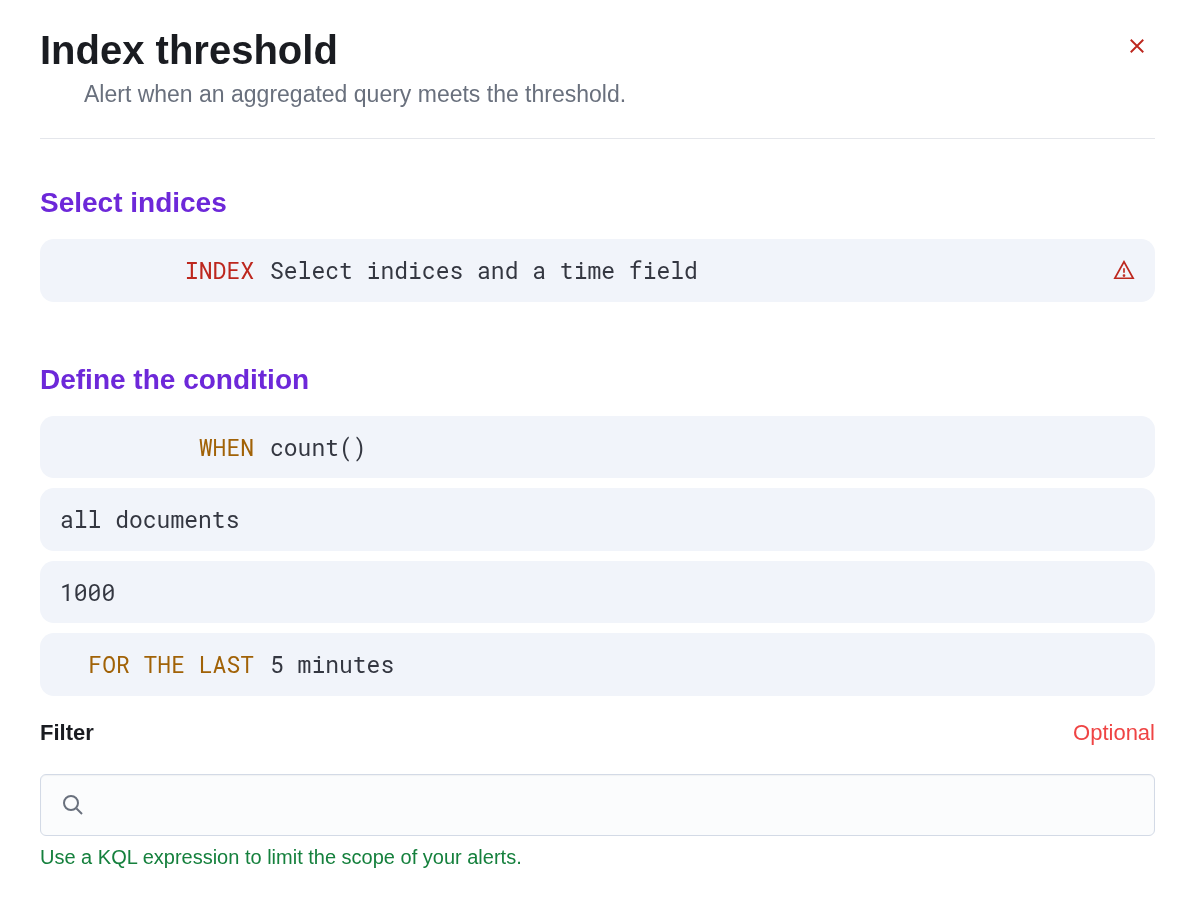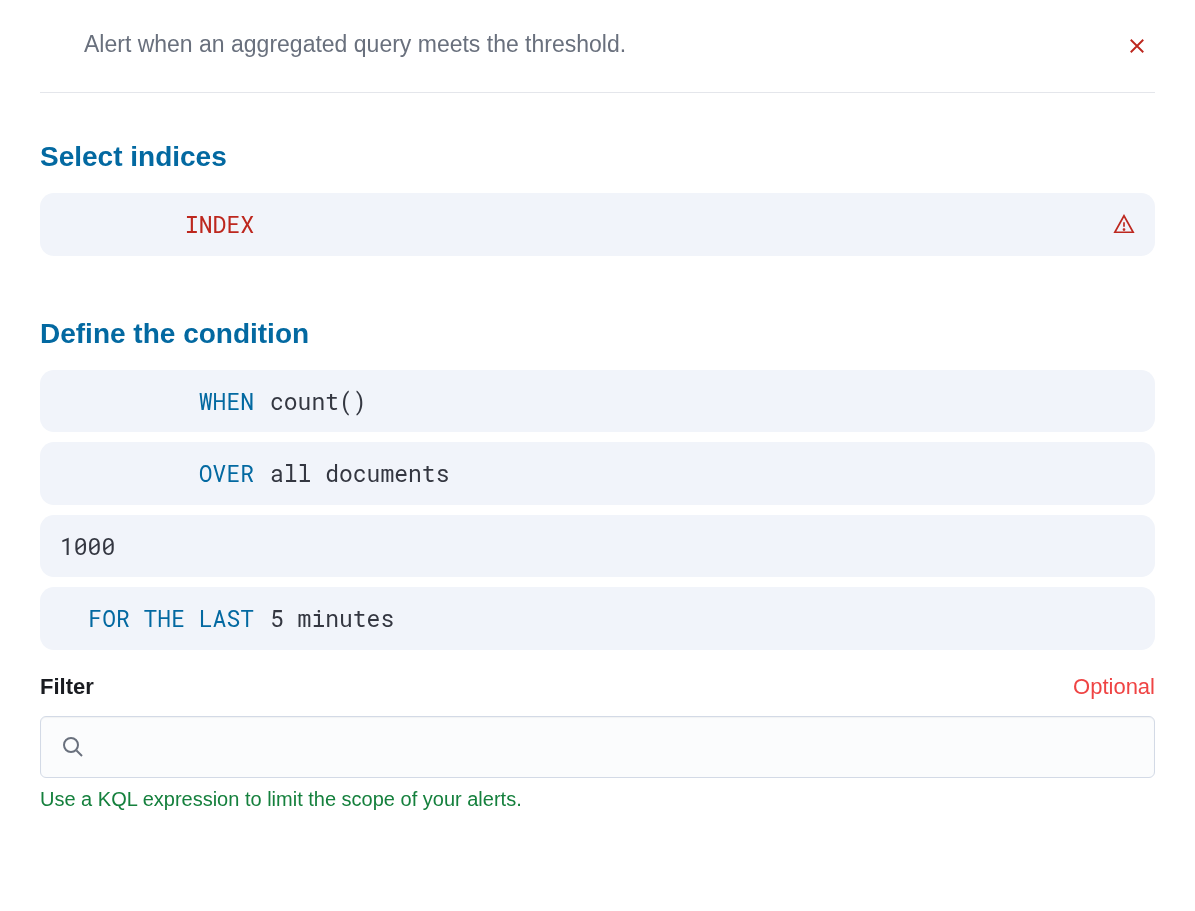--- a/index.html
+++ b/index.html
@@ -61,40 +61,40 @@
   height: 20px;
 }
 .divider {
   border: none;
   border-top: 1px solid #e4e6eb;
   margin-bottom: 48px;
 }
 .section-title {
   font-size: 28px;
   font-weight: 700;
-  color: #0369a1;
+  color: #6d28d9;
   margin-bottom: 20px;
 }
 .expression-row {
   background: #f1f4fa;
   border-radius: 14px;
   padding: 14px 20px;
   margin-bottom: 10px;
   display: flex;
   align-items: center;
   font-family: "SFMono-Regular", Consolas, "Roboto Mono", Menlo, Courier, monospace;
   font-size: 23px;
   line-height: 1.5;
 }
 .expression-content {
   display: flex;
   flex: 1;
 }
 .keyword {
-  color: #0369a1;
+  color: #a16207;
   text-align: right;
   width: 210px;
   flex-shrink: 0;
   padding-right: 16px;
 }
 .keyword-error {
   color: #bd271e;
 }
 .value {
   color: #343741;
@@ -110,21 +110,21 @@
   height: 22px;
 }
 .section-gap {
   height: 52px;
 }
 .filter-header {
   display: flex;
   justify-content: space-between;
   align-items: center;
   margin-top: 24px;
-  margin-bottom: 16px;
+  margin-bottom: 28px;
 }
 .filter-label {
   font-size: 22px;
   font-weight: 600;
   color: #1a1c21;
 }
 .optional {
   font-size: 22px;
   color: #ef4444;
 }
@@ -156,38 +156,40 @@
   font-size: 20px;
   color: #15803d;
   margin-top: 10px;
 }
 </style>
 </head>
 <body>
 
 <div class="header">
   <div class="header-text">
+    <h1 class="title">Index threshold</h1>
     <p class="subtitle">
       <span>Alert when an aggregated query meets the threshold. </span>
     </p>
   </div>
   <button class="close-btn">
     <svg viewBox="0 0 16 16" fill="none" stroke="currentColor" stroke-width="1.5">
         <path d="M3 3l10 10M13 3L3 13"></path>
       </svg>
   </button>
 </div>
 
 <hr class="divider">
 
 <h2 class="section-title">Select indices</h2>
 
 <div class="expression-row">
   <div class="expression-content">
     <span class="keyword keyword-error">INDEX</span>
+    <span class="value">Select indices and a time field</span>
   </div>
   <span class="warning-icon">
     <svg viewBox="0 0 24 24" fill="none" stroke="currentColor" stroke-width="1.8">
         <path d="M12 3L2 21h20L12 3z"></path>
         <path d="M12 10v5"></path>
         <circle cx="12" cy="18" r="0.6" fill="currentColor"></circle>
       </svg>
   </span>
 </div>
 
@@ -197,21 +199,20 @@
 
 <div class="expression-row">
   <div class="expression-content">
     <span class="keyword">WHEN</span>
     <span class="value">count()</span>
   </div>
 </div>
 
 <div class="expression-row">
   <div class="expression-content">
-    <span class="keyword">OVER</span>
     <span class="value">all documents</span>
   </div>
 </div>
 
 <div class="expression-row">
   <div class="expression-content">
     <span class="value">1000</span>
   </div>
 </div>
 

